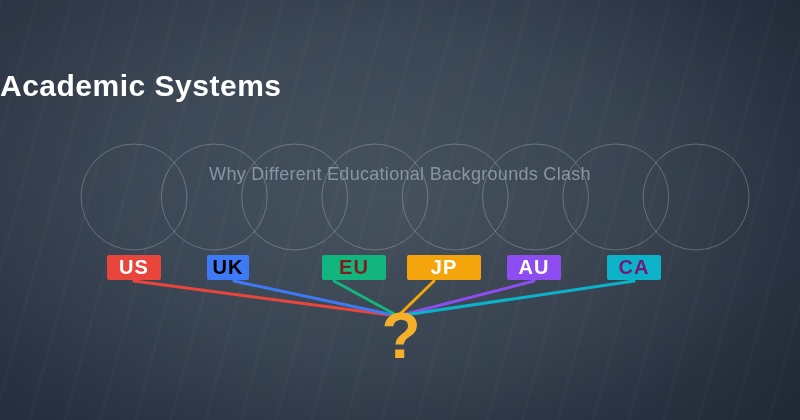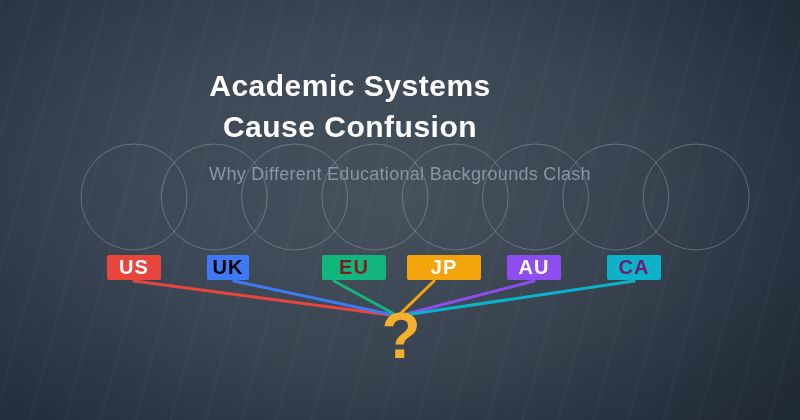--- a/index.html
+++ b/index.html
@@ -10,21 +10,21 @@
     font-family:"Liberation Sans","DejaVu Sans",sans-serif;
     background:
       repeating-linear-gradient(105deg, rgba(255,255,255,0.018) 0 3px, rgba(255,255,255,0) 3px 34px),
       linear-gradient(135deg, rgba(255,255,255,0.03) 0%, rgba(0,0,0,0) 40%, rgba(0,0,0,0.10) 100%),
       radial-gradient(ellipse 500px 320px at 49% 47%, #47525f 0%, #3b4654 52%, #2c3645 82%, #242e3c 100%);
   }
   .decor{position:absolute;left:0;top:0;width:800px;height:420px;}
   .decor circle{fill:none;stroke-width:1;}
   .title{
     position:absolute;top:65px;left:0;width:700px;
-    text-align:center;font-size:30px;font-weight:700;line-height:41px;
+    text-align:left;font-size:30px;font-weight:700;line-height:41px;
     letter-spacing:0.5px;
   }
   .subtitle{
     position:absolute;top:162px;left:0;width:800px;
     text-align:center;font-size:18px;font-weight:400;line-height:24px;
     letter-spacing:0.3px;
   }
   .country{
     position:absolute;top:255px;width:54px;height:25px;
     border-radius:2px;color:#ffffff;font-size:20px;font-weight:700;
@@ -56,21 +56,20 @@
         <line x1="234" y1="281" x2="398" y2="316" stroke="#3e7af5" stroke-width="3" stroke-linecap="round"></line>
         <line x1="334" y1="281" x2="398" y2="316" stroke="#13b57f" stroke-width="3" stroke-linecap="round"></line>
         <line x1="434" y1="281" x2="398" y2="316" stroke="#f4a50b" stroke-width="3" stroke-linecap="round"></line>
         <line x1="534" y1="281" x2="398" y2="316" stroke="#8d4df1" stroke-width="3" stroke-linecap="round"></line>
         <line x1="634" y1="281" x2="398" y2="316" stroke="#0cb2c9" stroke-width="3" stroke-linecap="round"></line>
       </g>
   </svg>
 
   <div class="title" style="color: rgb(255, 255, 255);">
     <div>Academic Systems</div>
-    <div>Cause Confusion</div>
   </div>
 
   <div class="subtitle" style="color: rgb(138, 149, 163);">Why Different Educational Backgrounds Clash</div>
 
   <div id="labels">
       <div class="country" style="left: 107px; width: 54px; background: rgb(232, 70, 60); color: rgb(255, 255, 255);">US</div>
       <div class="country" style="left: 207px; width: 42px; background: rgb(62, 122, 245); color: #000000;">UK</div>
       <div class="country" style="left: 322px; width: 64px; background: rgb(19, 181, 127); color: #7f1d1d;">EU</div>
       <div class="country" style="left: 407px; width: 74px; background: rgb(244, 165, 11); color: rgb(255, 255, 255);">JP</div>
       <div class="country" style="left: 507px; width: 54px; background: rgb(141, 77, 241); color: rgb(255, 255, 255);">AU</div>

